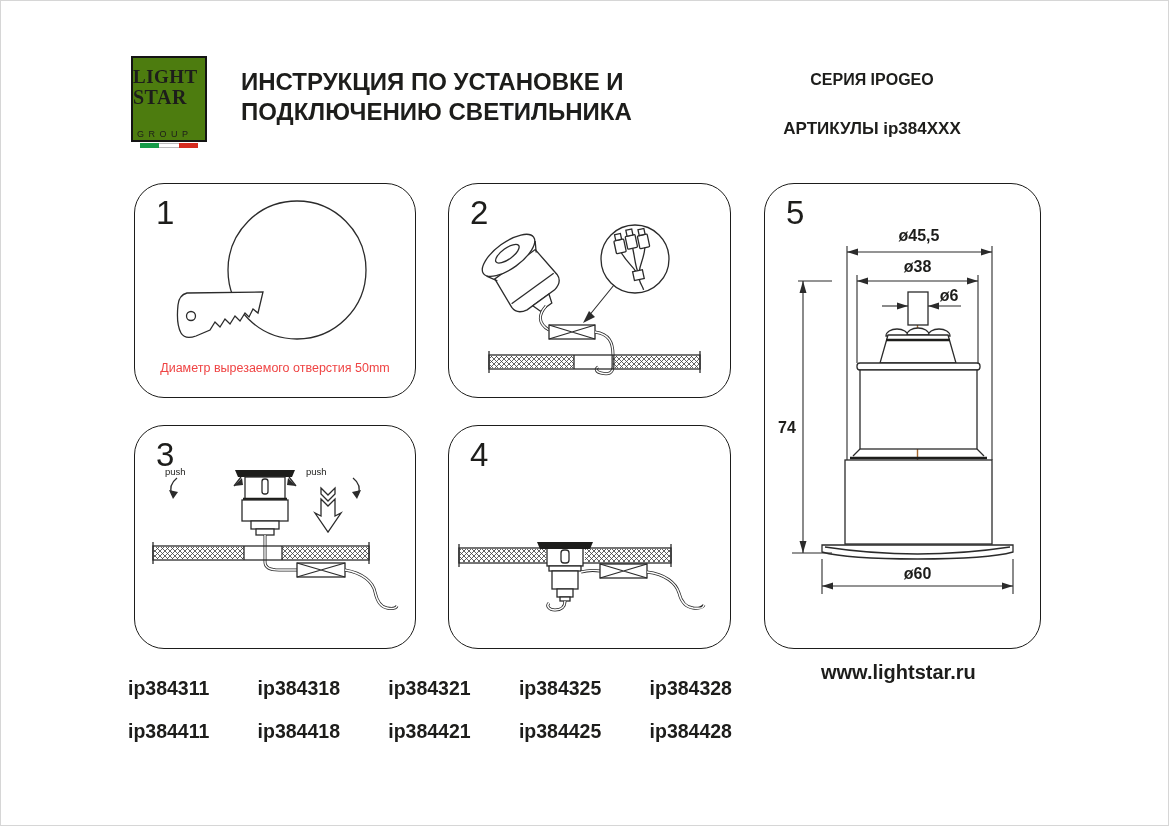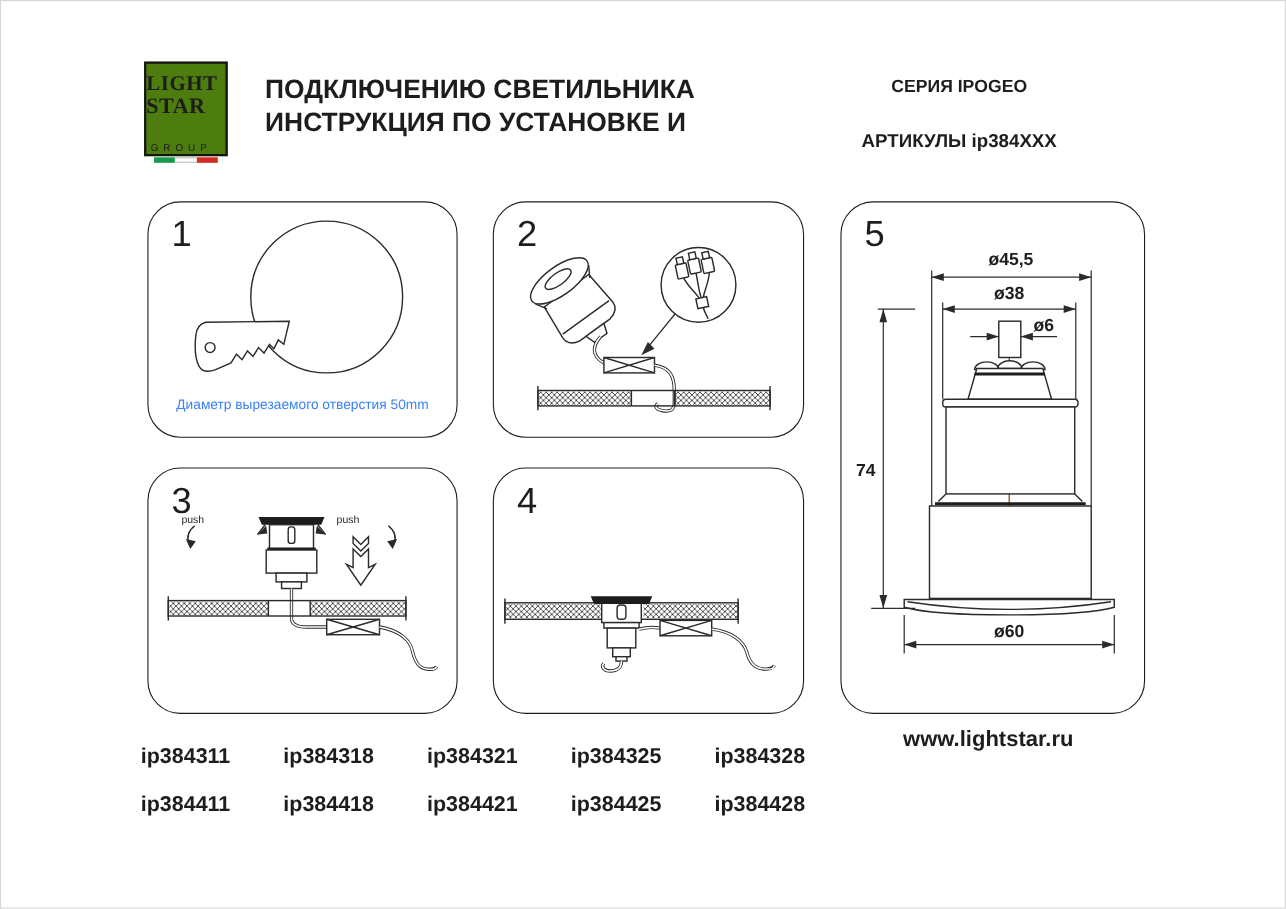--- a/index.html
+++ b/index.html
@@ -23,21 +23,21 @@
 
   
   .panel { position:absolute; border:1.6px solid #1d1d1b; border-radius:30px; background:#fff; }
   .p1 { left:133px; top:182px; width:282px; height:215px; }
   .p2 { left:447px; top:182px; width:283px; height:215px; }
   .p3 { left:133px; top:424px; width:282px; height:224px; }
   .p4 { left:447px; top:424px; width:283px; height:224px; }
   .p5 { left:763px; top:182px; width:277px; height:466px; }
   .panel-num { position:absolute; left:21px; top:10px; font-size:33px; font-weight:400; color:#1d1d1b; }
   .panel svg { position:absolute; left:0; top:0; }
-  .p1-caption { position:absolute; left:0; right:0; bottom:22px; text-align:center; font-size:12.5px; color:#3b82f6; }
+  .p1-caption { position:absolute; left:0; right:0; bottom:22px; text-align:center; font-size:12.5px; color:#ef4444; }
 
   svg .ln  { stroke:#2b2b2b; stroke-width:1.3; fill:none; }
   svg .lnw { stroke:#2b2b2b; stroke-width:1.3; fill:#fff; }
   svg .thick { stroke:#1d1d1b; stroke-width:2.6; fill:none; }
   svg .cable-o { stroke:#2b2b2b; stroke-width:3; fill:none; }
   svg .cable-i { stroke:#ffffff; stroke-width:1.4; fill:none; }
   svg .dim { stroke:#2b2b2b; stroke-width:1.1; fill:none; }
   svg .arr { fill:#2b2b2b; stroke:none; }
   svg .dim-label { font:700 16px "Liberation Sans", sans-serif; fill:#1d1d1b; text-anchor:middle; }
   svg .push-label { font:400 9.5px "Liberation Sans", sans-serif; fill:#1d1d1b; }
@@ -58,22 +58,22 @@
     <div class="logo-star">STAR</div>
     <div class="logo-group">GROUP</div>
     <div class="logo-flag">
       <span style="background:#169b48"></span>
       <span style="background:#ffffff; border-top:1px solid #bbb; border-bottom:1px solid #bbb;"></span>
       <span style="background:#d52b1e"></span>
     </div>
   </div>
 
   <div class="main-title">
+    <div>ИНСТРУКЦИЯ ПО УСТАНОВКЕ И</div>
     <div>ПОДКЛЮЧЕНИЮ СВЕТИЛЬНИКА</div>
-    <div>ИНСТРУКЦИЯ ПО УСТАНОВКЕ И</div>
   </div>
 
   <div class="series-block">
     <div class="series-line">СЕРИЯ IPOGEO</div>
     <div class="articles-line">АРТИКУЛЫ ip384XXX</div>
   </div>
 
   <div class="panel p1">
     <div class="panel-num">1</div>
     <svg width="282" height="215" viewBox="0 0 282 215">

